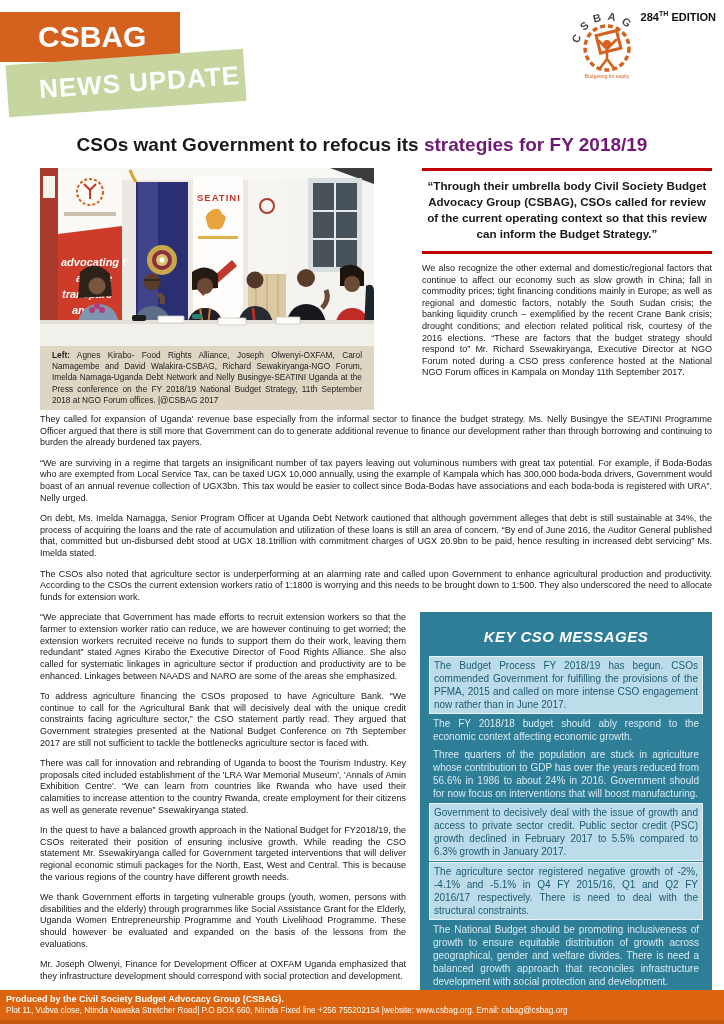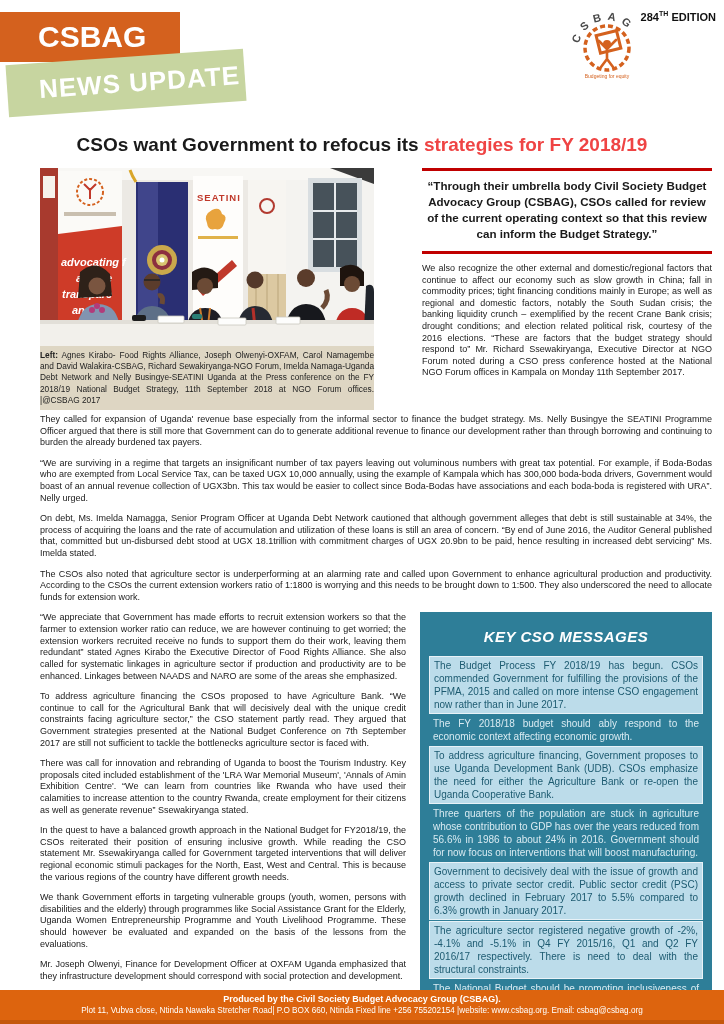--- a/index.html
+++ b/index.html
@@ -21,29 +21,29 @@
     position:absolute; left:7px; top:57px; width:238px; height:52px;
     background:#C7D5A0; transform:rotate(-4deg); color:#fff; font-weight:bold;
     font-size:26px; line-height:52px; padding-left:32px; letter-spacing:1px;
   }
   .logo-wrap { position:absolute; right:78px; top:0; width:78px; height:86px; }
   .edition { position:absolute; right:8px; top:10px; font-weight:bold; font-size:11px; color:#111; }
   .edition sup { font-size:7px; }
 
   
   .headline { text-align:center; font-size:19px; font-weight:bold; margin:0 0 12px; }
-  .headline .accent { color:#ef4444; }
+  .headline .accent { color:#701a75; }
 
   
   .content-row { display:flex; gap:16px; padding:0 12px 0 40px; }
   .photo-block { flex:0 0 334px; width:334px; }
   .photo-frame { width:334px; height:178px; overflow:hidden; background:#ece9e4; }
   .photo-caption {
     background:#DED6C3; font-size:8.3px; line-height:1.35; color:#222;
-    padding:4px 0; text-align:justify;
+    padding:4px 12px; text-align:justify;
   }
   .caption-label { font-weight:bold; }
   .right-col { flex:1; min-width:0;margin-left:32px; }
   .quote {
     border-top:3px solid #C00000; border-bottom:3px solid #C00000;
     font-weight:bold; font-size:11.6px; line-height:1.38; text-align:center;
     padding:7px 2px 9px; margin-bottom:9px;
   }
   .para { font-size:9px; line-height:1.29; text-align:justify; margin:0 0 9px; }
 
@@ -60,21 +60,21 @@
   }
   .km-item {
     font-size:10px; line-height:1.3; color:#D9EBF2; text-align:justify;
     padding:2px 4px; margin-bottom:1px;
   }
   .km-item.hl { background:#BCDCEA; color:#1C5A70; border:1px solid #E8F2F7; }
 
   
   .footer {
     position:absolute; left:0; right:0; bottom:0; background:#DD640E;
-    color:#fff; text-align:center; padding:4px 6px 5px;
+    color:#fff; padding:4px 6px 5px;
     border-bottom:4px solid #C4580C;
   }
   .footer-line1 { font-size:9px; font-weight:bold; }
   .footer-line2 { font-size:8.2px; margin-top:2px; }
 </style>
 </head>
 <body>
 
 <div class="header">
   <div class="brand-box">
@@ -260,21 +260,20 @@
     </div>
 
   <div class="key-box">
     <div class="key-title">KEY CSO MESSAGES</div>
     <div>
 
         <div class="km-item hl">The Budget Process FY 2018/19 has begun. CSOs commended Government for fulfilling the provisions of the PFMA, 2015 and called on more intense CSO engagement now rather than in June 2017.</div>
 
         <div class="km-item">The FY 2018/18 budget should ably respond to the economic context affecting economic growth.</div>
 
-        <div class="km-item hl">To address agriculture financing, Government proposes to use Uganda Development Bank (UDB). CSOs emphasize the need for either the Agriculture Bank or re-open the Uganda Cooperative Bank.</div>
 
         <div class="km-item">Three quarters of the population are stuck in agriculture whose contribution to GDP has over the years reduced from 56.6% in 1986 to about 24% in 2016. Government should for now focus on interventions that will boost manufacturing.</div>
 
         <div class="km-item hl">Government to decisively deal with the issue of growth and access to private sector credit. Public sector credit (PSC) growth declined in February 2017 to 5.5% compared to 6.3% growth in January 2017.</div>
 
 
         <div class="km-item hl">The agriculture sector registered negative growth of -2%, -4.1% and -5.1% in Q4 FY 2015/16, Q1 and Q2 FY 2016/17 respectively. There is need to deal with the structural constraints.</div>
 
         <div class="km-item">The National Budget should be promoting inclusiveness of growth to ensure equitable distribution of growth across geographical, gender and welfare divides. There is need a balanced growth approach that reconciles infrastructure development with social protection and development.</div>
 

